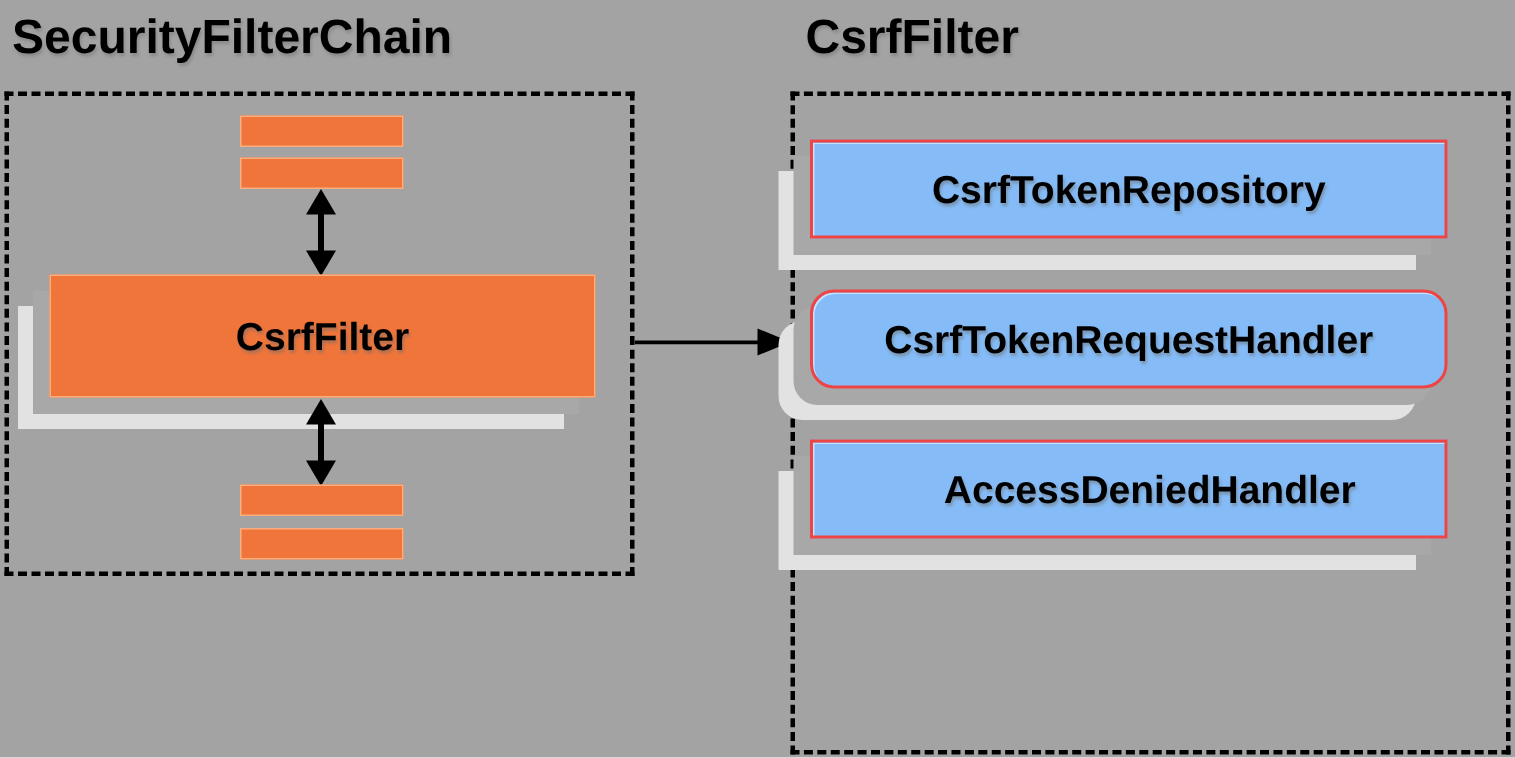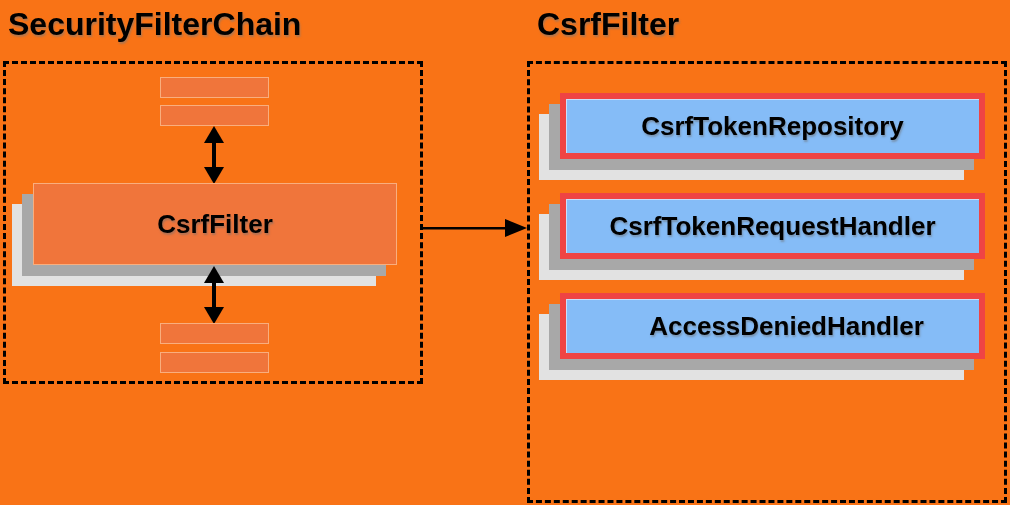--- a/index.html
+++ b/index.html
@@ -1,19 +1,19 @@
 <!DOCTYPE html>
 <html><head>
 <meta charset="utf-8">
 <style>
   html,body{margin:0;padding:0;background:#ffffff;}
   #canvas{
     position:relative;
     width:1010px;height:505px;
-    background:#f97316;
+    background:#a3a3a3;
     font-family:"Liberation Sans", sans-serif;
     overflow:hidden;
   }
   .title{
     position:absolute;
     font-size:32px;
     font-weight:bold;
     color:#000;
     text-shadow:1px 2px 2px rgba(120,120,120,0.55);
     white-space:nowrap;
@@ -55,31 +55,31 @@
   .box-label{
     font-size:26px;
     font-weight:bold;
     color:#000;
     text-shadow:1px 2px 2px rgba(110,110,110,0.5);
     white-space:nowrap;
   }
 
   .comp-box{
     position:absolute;
-    left:560px;
+    left:540px;
     width:425px;height:66px;
     background:#85BCF7;
-    border:6px solid #ef4444;
+    border:2px solid #ef4444;
     box-sizing:border-box;
     box-shadow:-11px 11px 0 #A8A8A8, -21px 21px 0 #E2E2E2,
                inset 1px 1px 0 #C9E0FB;
     display:flex;align-items:center;justify-content:center;
   }
   #comp-1{top:93px;}
-  #comp-2{top:193px;}
+  #comp-2{top:193px;border-radius:16px;}
   #comp-3{top:293px;padding-left:28px;}
   #comp-4{top:393px;}
 
   .arrow{position:absolute;}
   #v-arrow-top{left:200px;top:126px;}
   #v-arrow-bottom{left:200px;top:266px;}
   #h-arrow{left:423px;top:217px;}
   svg{display:block;}
 </style>
 </head>

